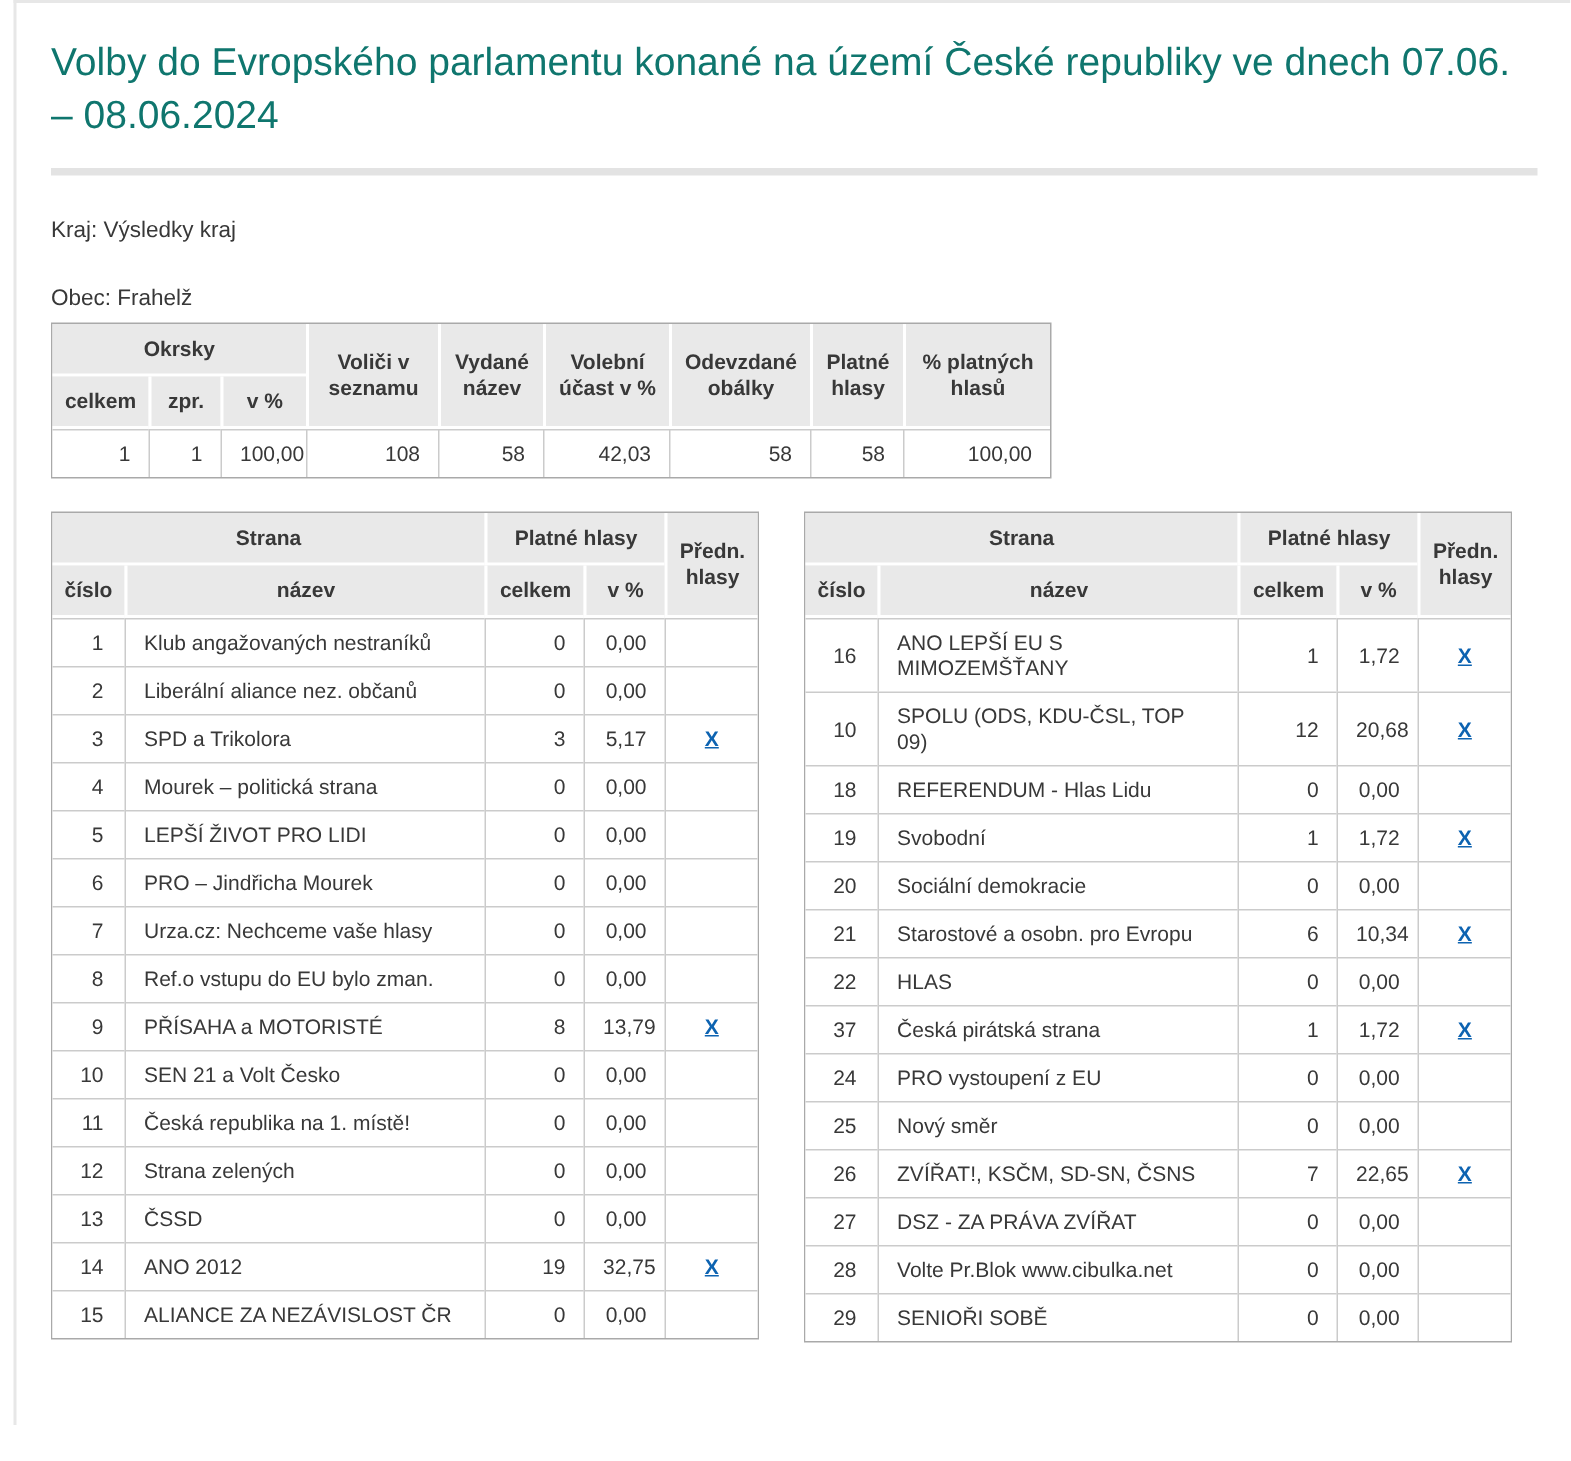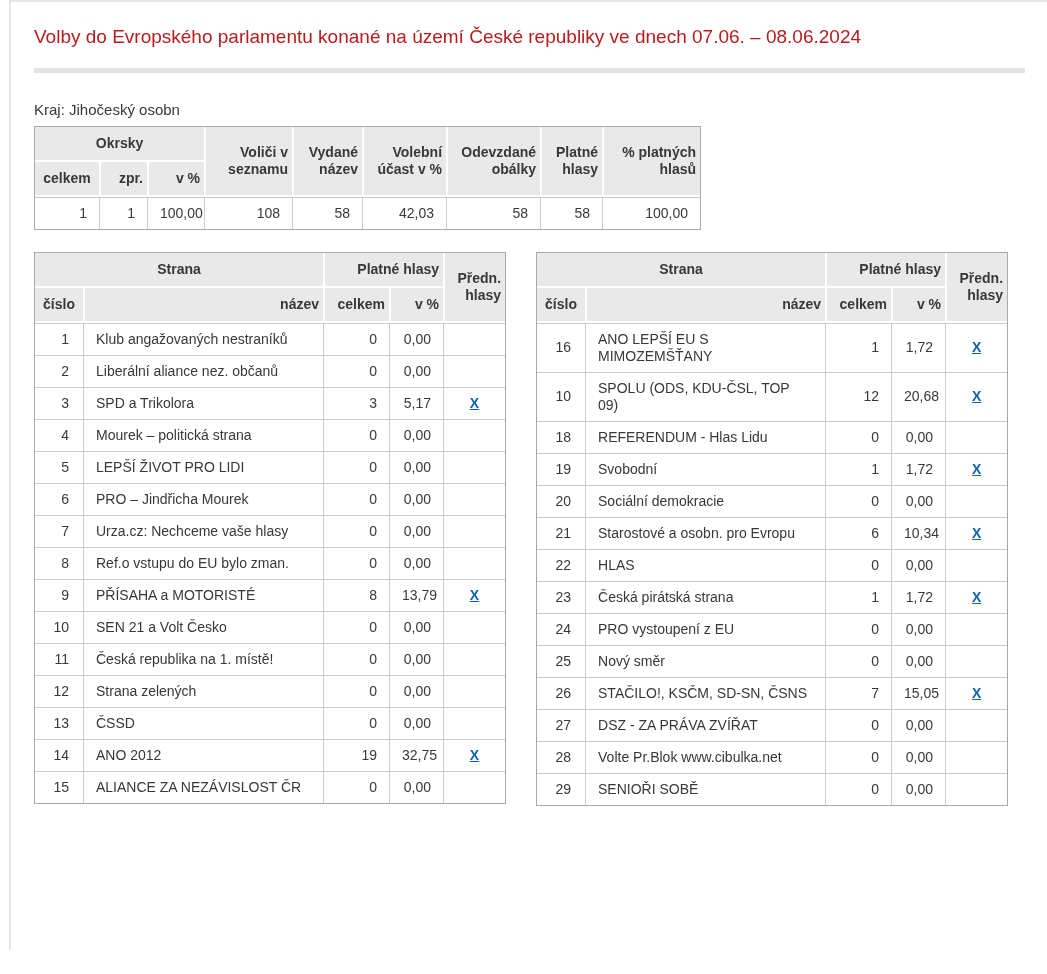--- a/index.html
+++ b/index.html
@@ -10,22 +10,22 @@
   }
   .page {
     margin-left:9px;
     border-left:2px solid #e7e7e7;
     border-top:2px solid #e7e7e7;
     padding:18px 20px 24px 23px;
     min-height:950px;
     box-sizing:border-box;
   }
   h1.title {
-    color:#b91c1c;
-    font-size:19px;
+    color:#0f766e;
+    font-size:26px;
     font-weight:400;
     line-height:1.35;
     margin:4px 0 0 0;
     max-width:988px;
   }
   .rule {
     height:5px;
     background:#e3e3e3;
     margin:18px 2px 0 0;
   }
@@ -50,21 +50,21 @@
   }
   .tbl th {
     background:#e9e9e9;
     font-weight:bold;
     padding:8px 4px;
     border-bottom:2px solid #fff;
     text-align:center;
     vertical-align:middle;
     line-height:17px;
   }
-  .tbl th:not(:first-child) { border-left:2px solid #fff;text-align:right; }
+  .tbl th:not(:first-child) { border-left:2px solid #fff; }
   .tbl td {
     background:#fff;
     padding:7px 12px;
     border-top:1px solid #cbcbcb;
     vertical-align:middle;
     line-height:17px;
   }
   .tbl td:not(:first-child) { border-left:1px solid #cbcbcb; }
   .num   { text-align:right; }
   .name  { text-align:left; padding-left:12px; }
@@ -83,23 +83,24 @@
 </head>
 <body>
 
 <div class="page">
 
   <h1 class="title">Volby do Evropského parlamentu konané na území České republiky ve dnech 07.06. – 08.06.2024</h1>
 
   <div class="rule"></div>
 
 
-  <p class="geo"><span>Kraj:</span> <span>Jihočeský osobn</span></p>
-
-
+  <p class="geo"><span>Kraj:</span> <span>Výsledky kraj</span></p>
+
+
+  <p class="geo"><span>Obec:</span> <span>Frahelž</span></p>
 
   <table class="tbl summary">
     <colgroup>
       <col style="width:64px">
         <col style="width:48px">
         <col style="width:57px">
       <col style="width:88px">
         <col style="width:70px">
         <col style="width:84px">
       <col style="width:94px">
@@ -357,21 +358,21 @@
 
           <tr>
             <td class="num" style="padding-right:14px">22</td>
             <td class="name">HLAS</td>
             <td class="num">0</td>
             <td class="num">0,00</td>
             <td class="center"></td>
           </tr>
 
           <tr>
-            <td class="num" style="padding-right:14px">23</td>
+            <td class="num" style="padding-right:14px">37</td>
             <td class="name">Česká pirátská strana</td>
             <td class="num">1</td>
             <td class="num">1,72</td>
             <td class="center"><a class="xlink">X</a></td>
           </tr>
 
           <tr>
             <td class="num" style="padding-right:14px">24</td>
             <td class="name">PRO vystoupení z EU</td>
             <td class="num">0</td>
@@ -382,23 +383,23 @@
           <tr>
             <td class="num" style="padding-right:14px">25</td>
             <td class="name">Nový směr</td>
             <td class="num">0</td>
             <td class="num">0,00</td>
             <td class="center"></td>
           </tr>
 
           <tr>
             <td class="num" style="padding-right:14px">26</td>
-            <td class="name">STAČILO!, KSČM, SD-SN, ČSNS</td>
+            <td class="name">ZVÍŘAT!, KSČM, SD-SN, ČSNS</td>
             <td class="num">7</td>
-            <td class="num">15,05</td>
+            <td class="num">22,65</td>
             <td class="center"><a class="xlink">X</a></td>
           </tr>
 
           <tr>
             <td class="num" style="padding-right:14px">27</td>
             <td class="name">DSZ - ZA PRÁVA ZVÍŘAT</td>
             <td class="num">0</td>
             <td class="num">0,00</td>
             <td class="center"></td>
           </tr>

